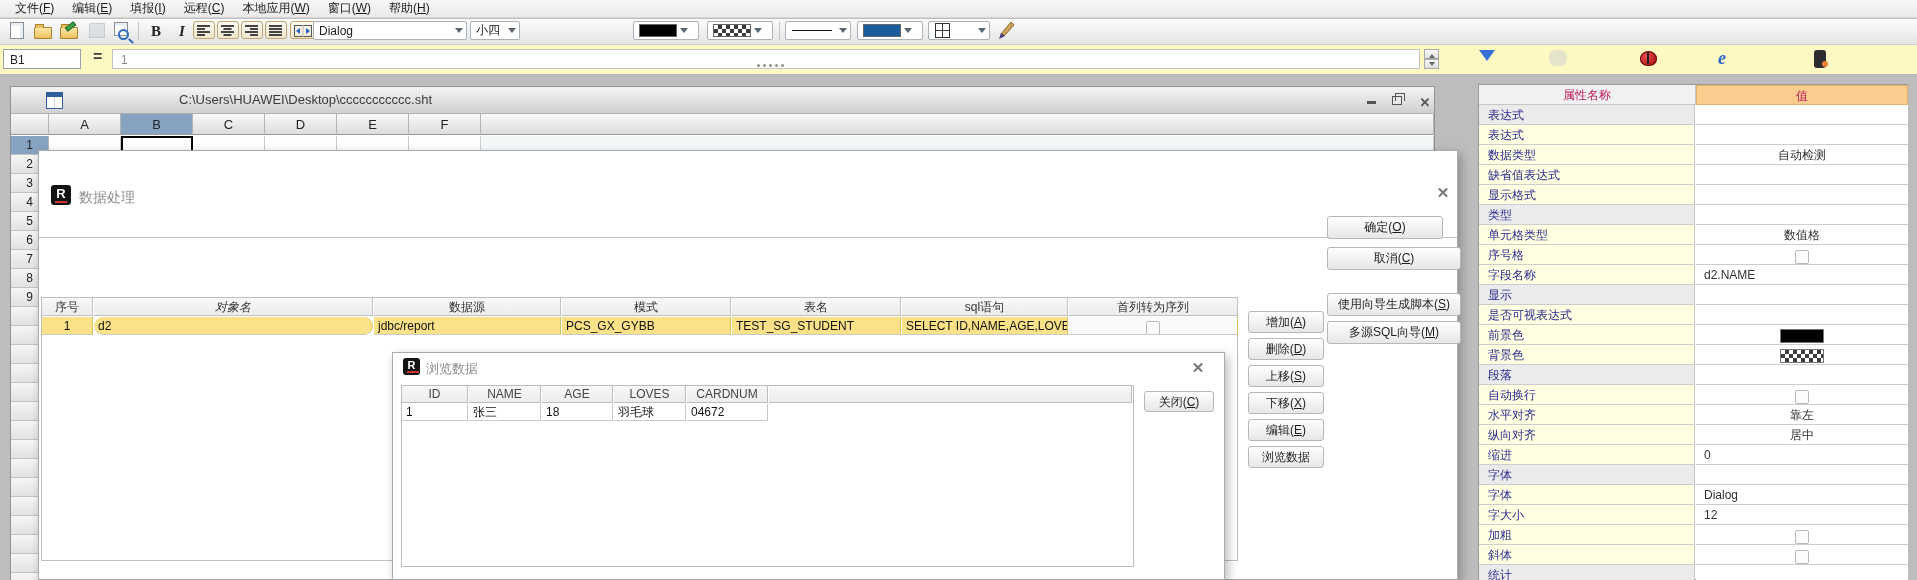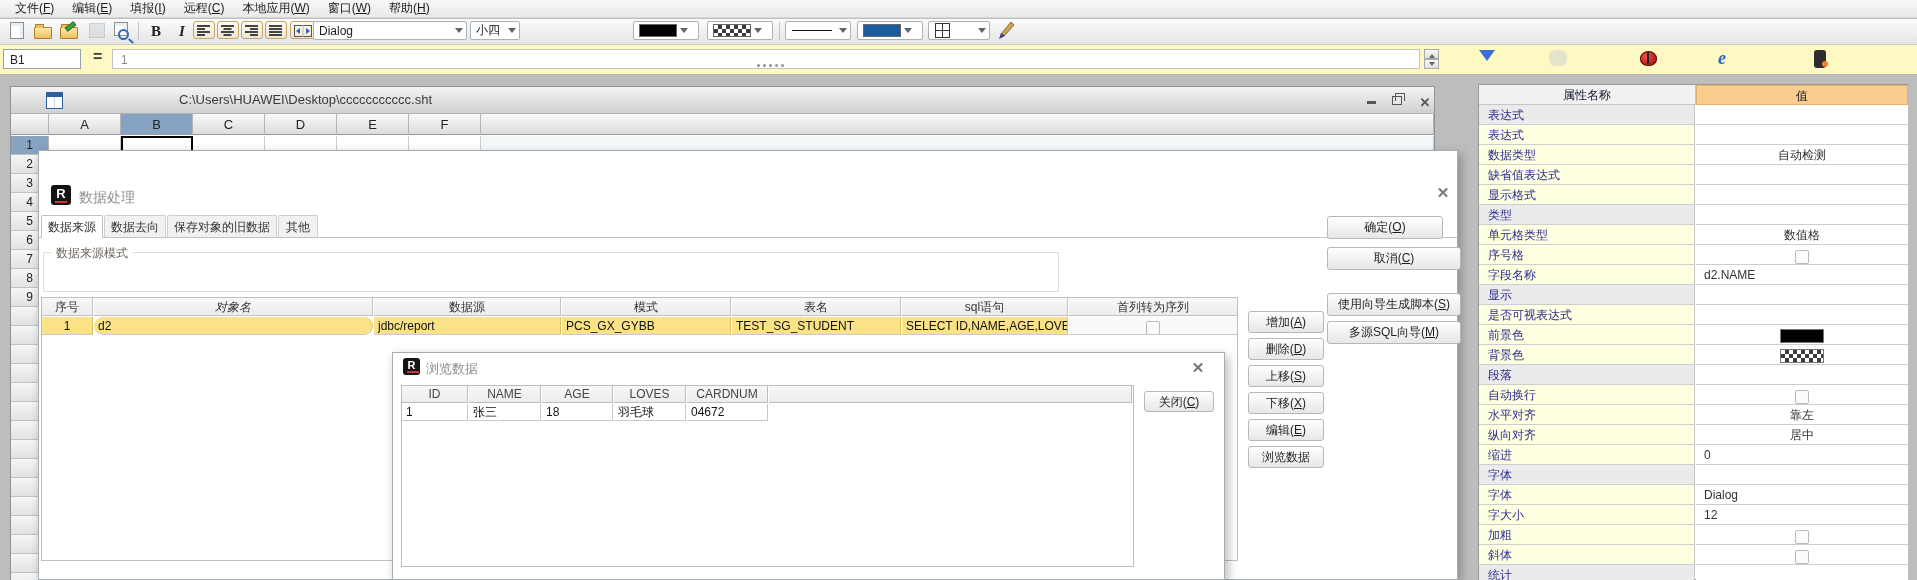--- a/index.html
+++ b/index.html
@@ -144,21 +144,21 @@
   #btable{position:absolute;left:8px;top:32px;width:733px;height:182px;
       border:1px solid #bdbdbd;background:#fff;box-sizing:border-box}
   .bth{position:absolute;top:0;height:17px;background:linear-gradient(#f7f7f7,#ececec);
       border-right:1px solid #bdbdbd;border-bottom:1px solid #bdbdbd;text-align:center;
       line-height:17px;color:#444;box-sizing:border-box}
   .btd{position:absolute;top:18px;height:17px;background:#fff;border-right:1px solid #c9c9c9;
       border-bottom:1px solid #c9c9c9;line-height:17px;padding-left:4px;color:#111;box-sizing:border-box}
   
   #proppanel{position:absolute;left:1478px;top:84px;width:430px;height:496px;background:#fff;
       border:1px solid #9a9a9a;box-sizing:border-box}
-  .phead{position:absolute;top:0;height:20px;line-height:20px;text-align:center;color:#0f172a;
+  .phead{position:absolute;top:0;height:20px;line-height:20px;text-align:center;color:#be185d;
       box-sizing:border-box;border-bottom:1px solid #c6c6c6}
   #phead-name{left:0;width:217px;background:#f1f1f1;border-right:1px solid #c6c6c6}
   #phead-val{left:217px;width:212px;background:#f8cd8e;border:1px solid #e2b269}
   .pname{position:absolute;left:0;width:216px;height:20px;line-height:20px;padding-left:9px;
       color:#2d2d91;border-right:1px solid #c6c6c6;border-bottom:1px solid #cdcdcd;
       box-sizing:border-box;white-space:nowrap;overflow:hidden}
   .pcat{background:#ebebeb}.pnorm{background:#ffffe1}
   .pval{position:absolute;left:217px;width:212px;height:20px;line-height:20px;background:#fff;
       border-bottom:1px solid #cdcdcd;box-sizing:border-box;color:#333;text-align:center;
       white-space:nowrap;overflow:hidden}
@@ -428,30 +428,21 @@
       <div class="pval" style="top: 460px;"><span class="cb"></span></div>
       <div class="pname pcat" style="top: 480px;">统计</div>
       <div class="pval" style="top: 480px;"></div>
     </div>
 </div>
 
 <div class="dlg" id="dlgdata">
   <span class="ricon" style="left:12px;top:34px">R</span>
   <span class="dtitle" style="left:40px;top:38px">数据处理</span>
   <span class="dclose" style="left:1395px;top:33px">✕</span>
-  <div id="tabs">
-      <div class="tab active" style="left: 2px; width: 62px;">数据来源</div>
-      <div class="tab" style="left: 65px; width: 62px;">数据去向</div>
-      <div class="tab" style="left: 128px; width: 110px;">保存对象的旧数据</div>
-      <div class="tab" style="left: 239px; width: 40px;">其他</div>
-    </div>
   <div id="tabline"></div>
-  <div id="groupbox">
-    <span id="grouplabel">数据来源模式</span>
-  </div>
   <div id="dtable">
     <div id="dtable-head">
         <div class="dth" style="left: 0px; width: 51px;">序号</div>
         <div class="dth" style="left: 52px; width: 279px; font-style: italic;">对象名</div>
         <div class="dth" style="left: 332px; width: 187px;">数据源</div>
         <div class="dth" style="left: 520px; width: 169px;">模式</div>
         <div class="dth" style="left: 690px; width: 169px;">表名</div>
         <div class="dth" style="left: 860px; width: 166px;">sql语句</div>
         <div class="dth" style="left: 1027px; width: 169px;">首列转为序列</div>
       </div>

